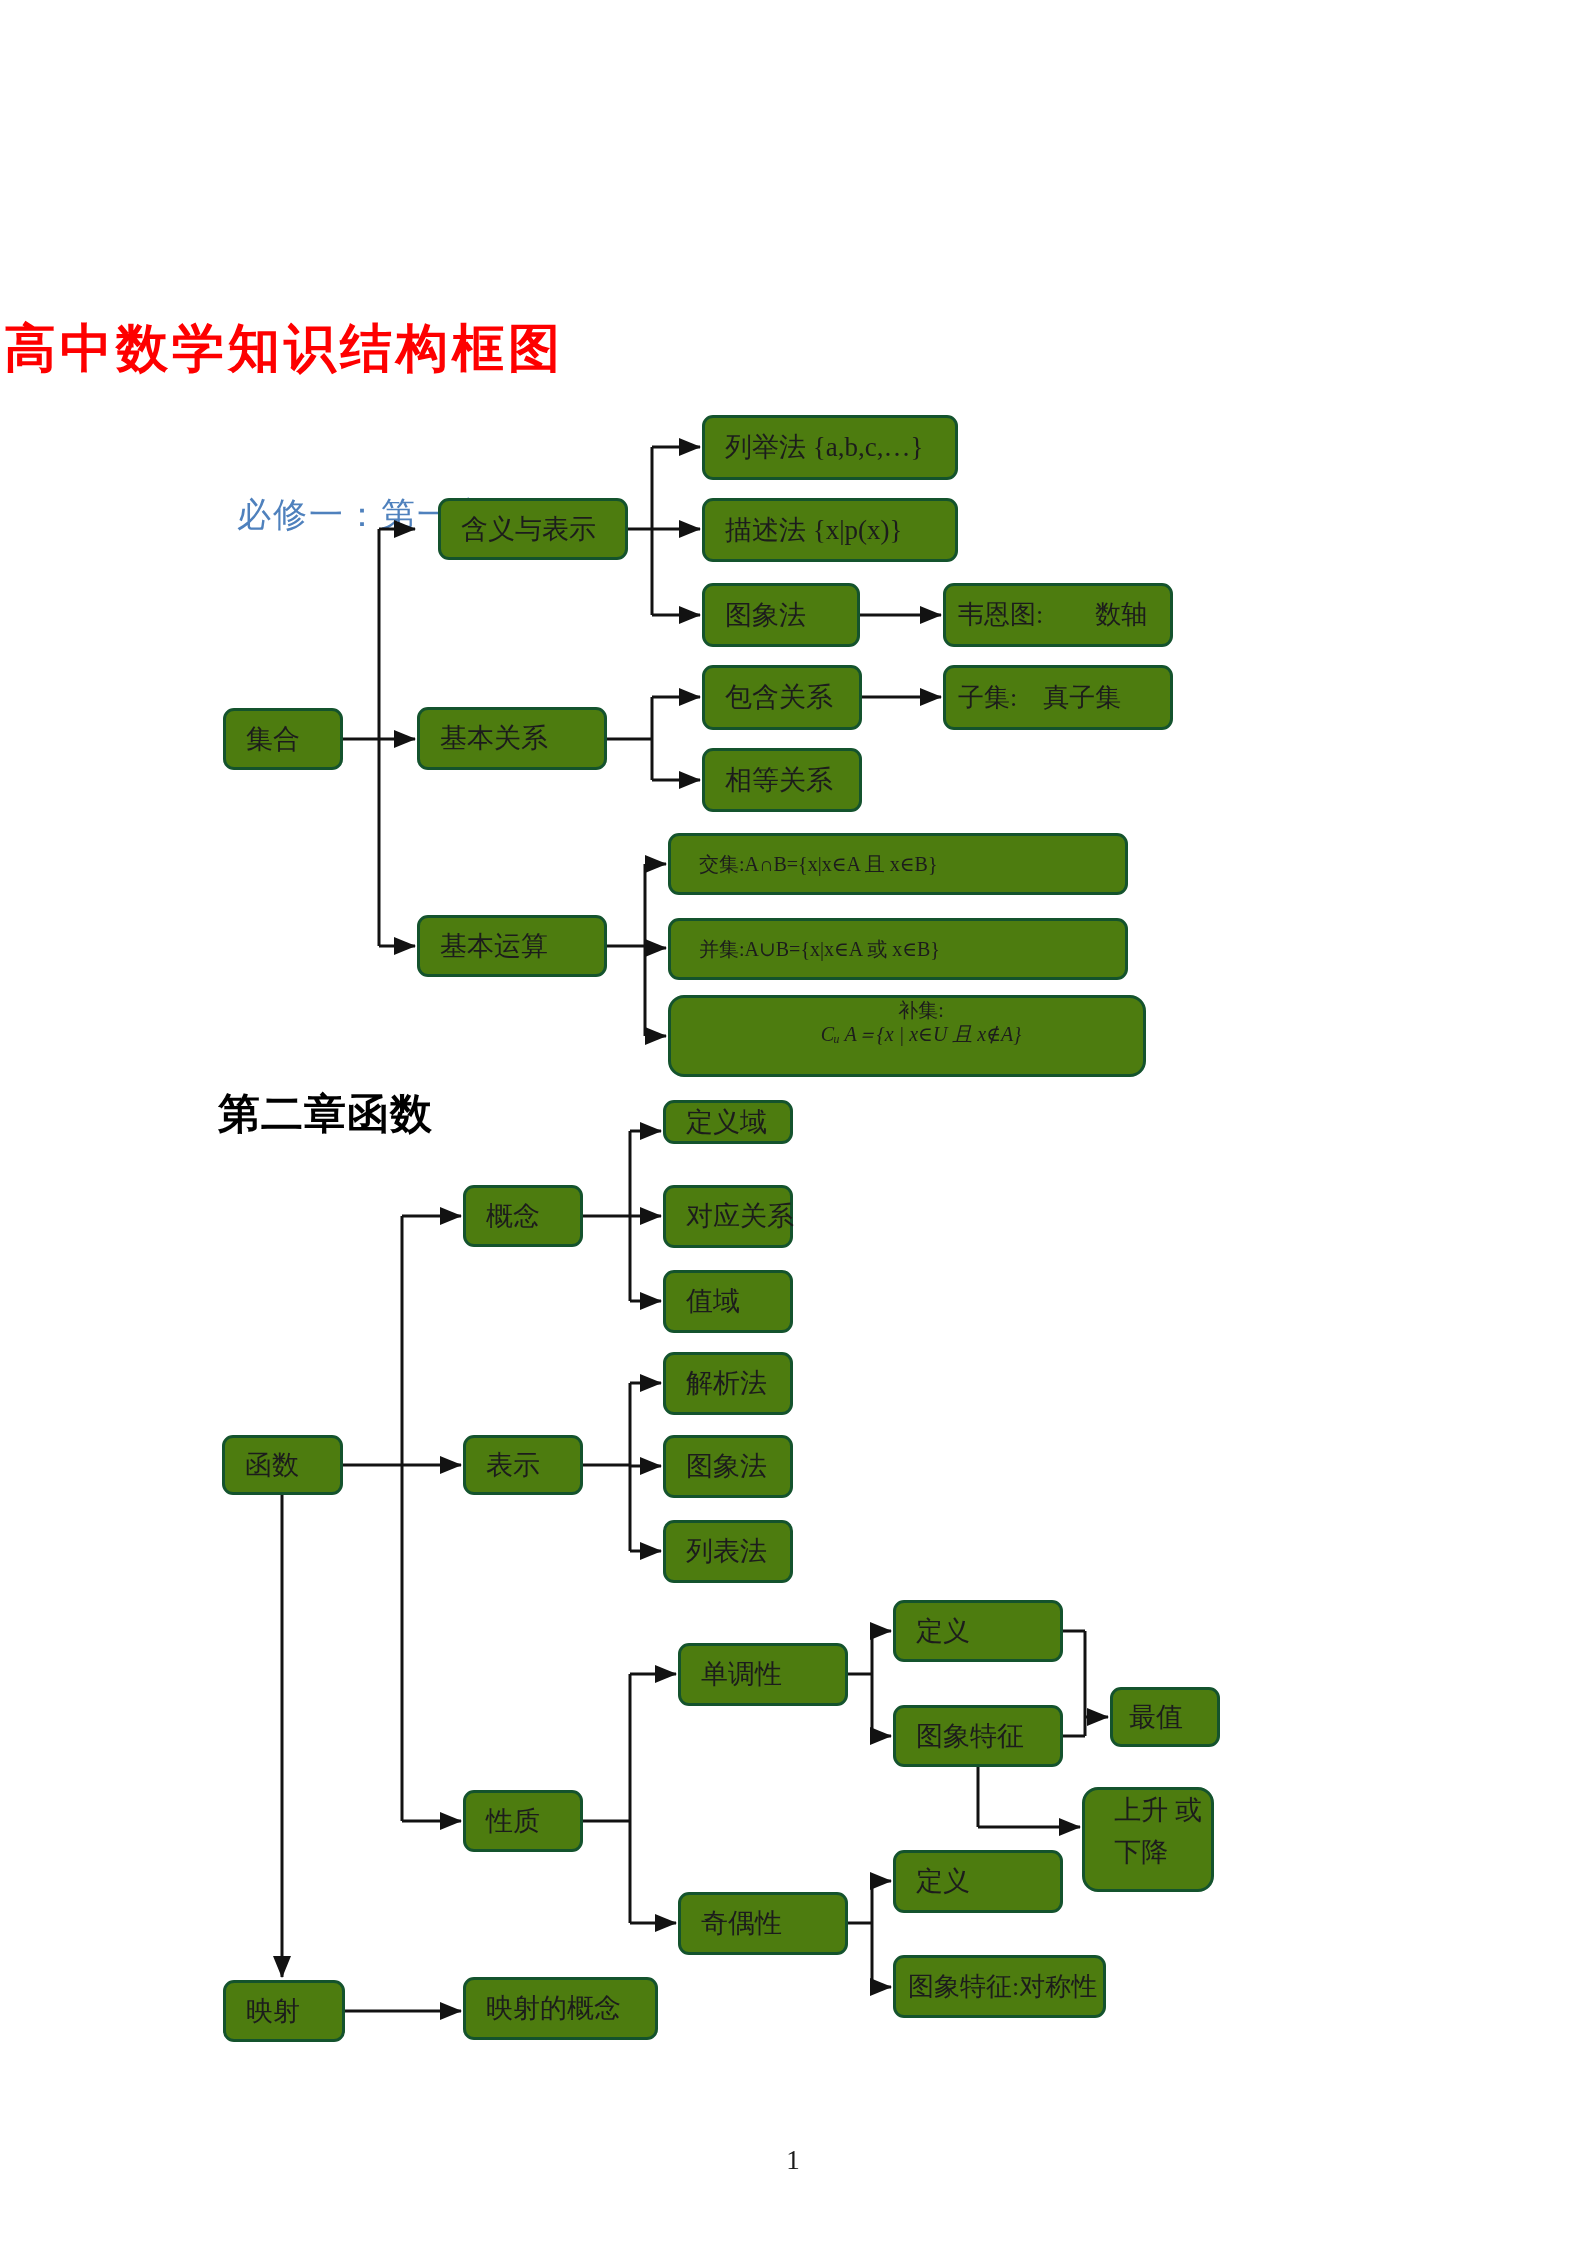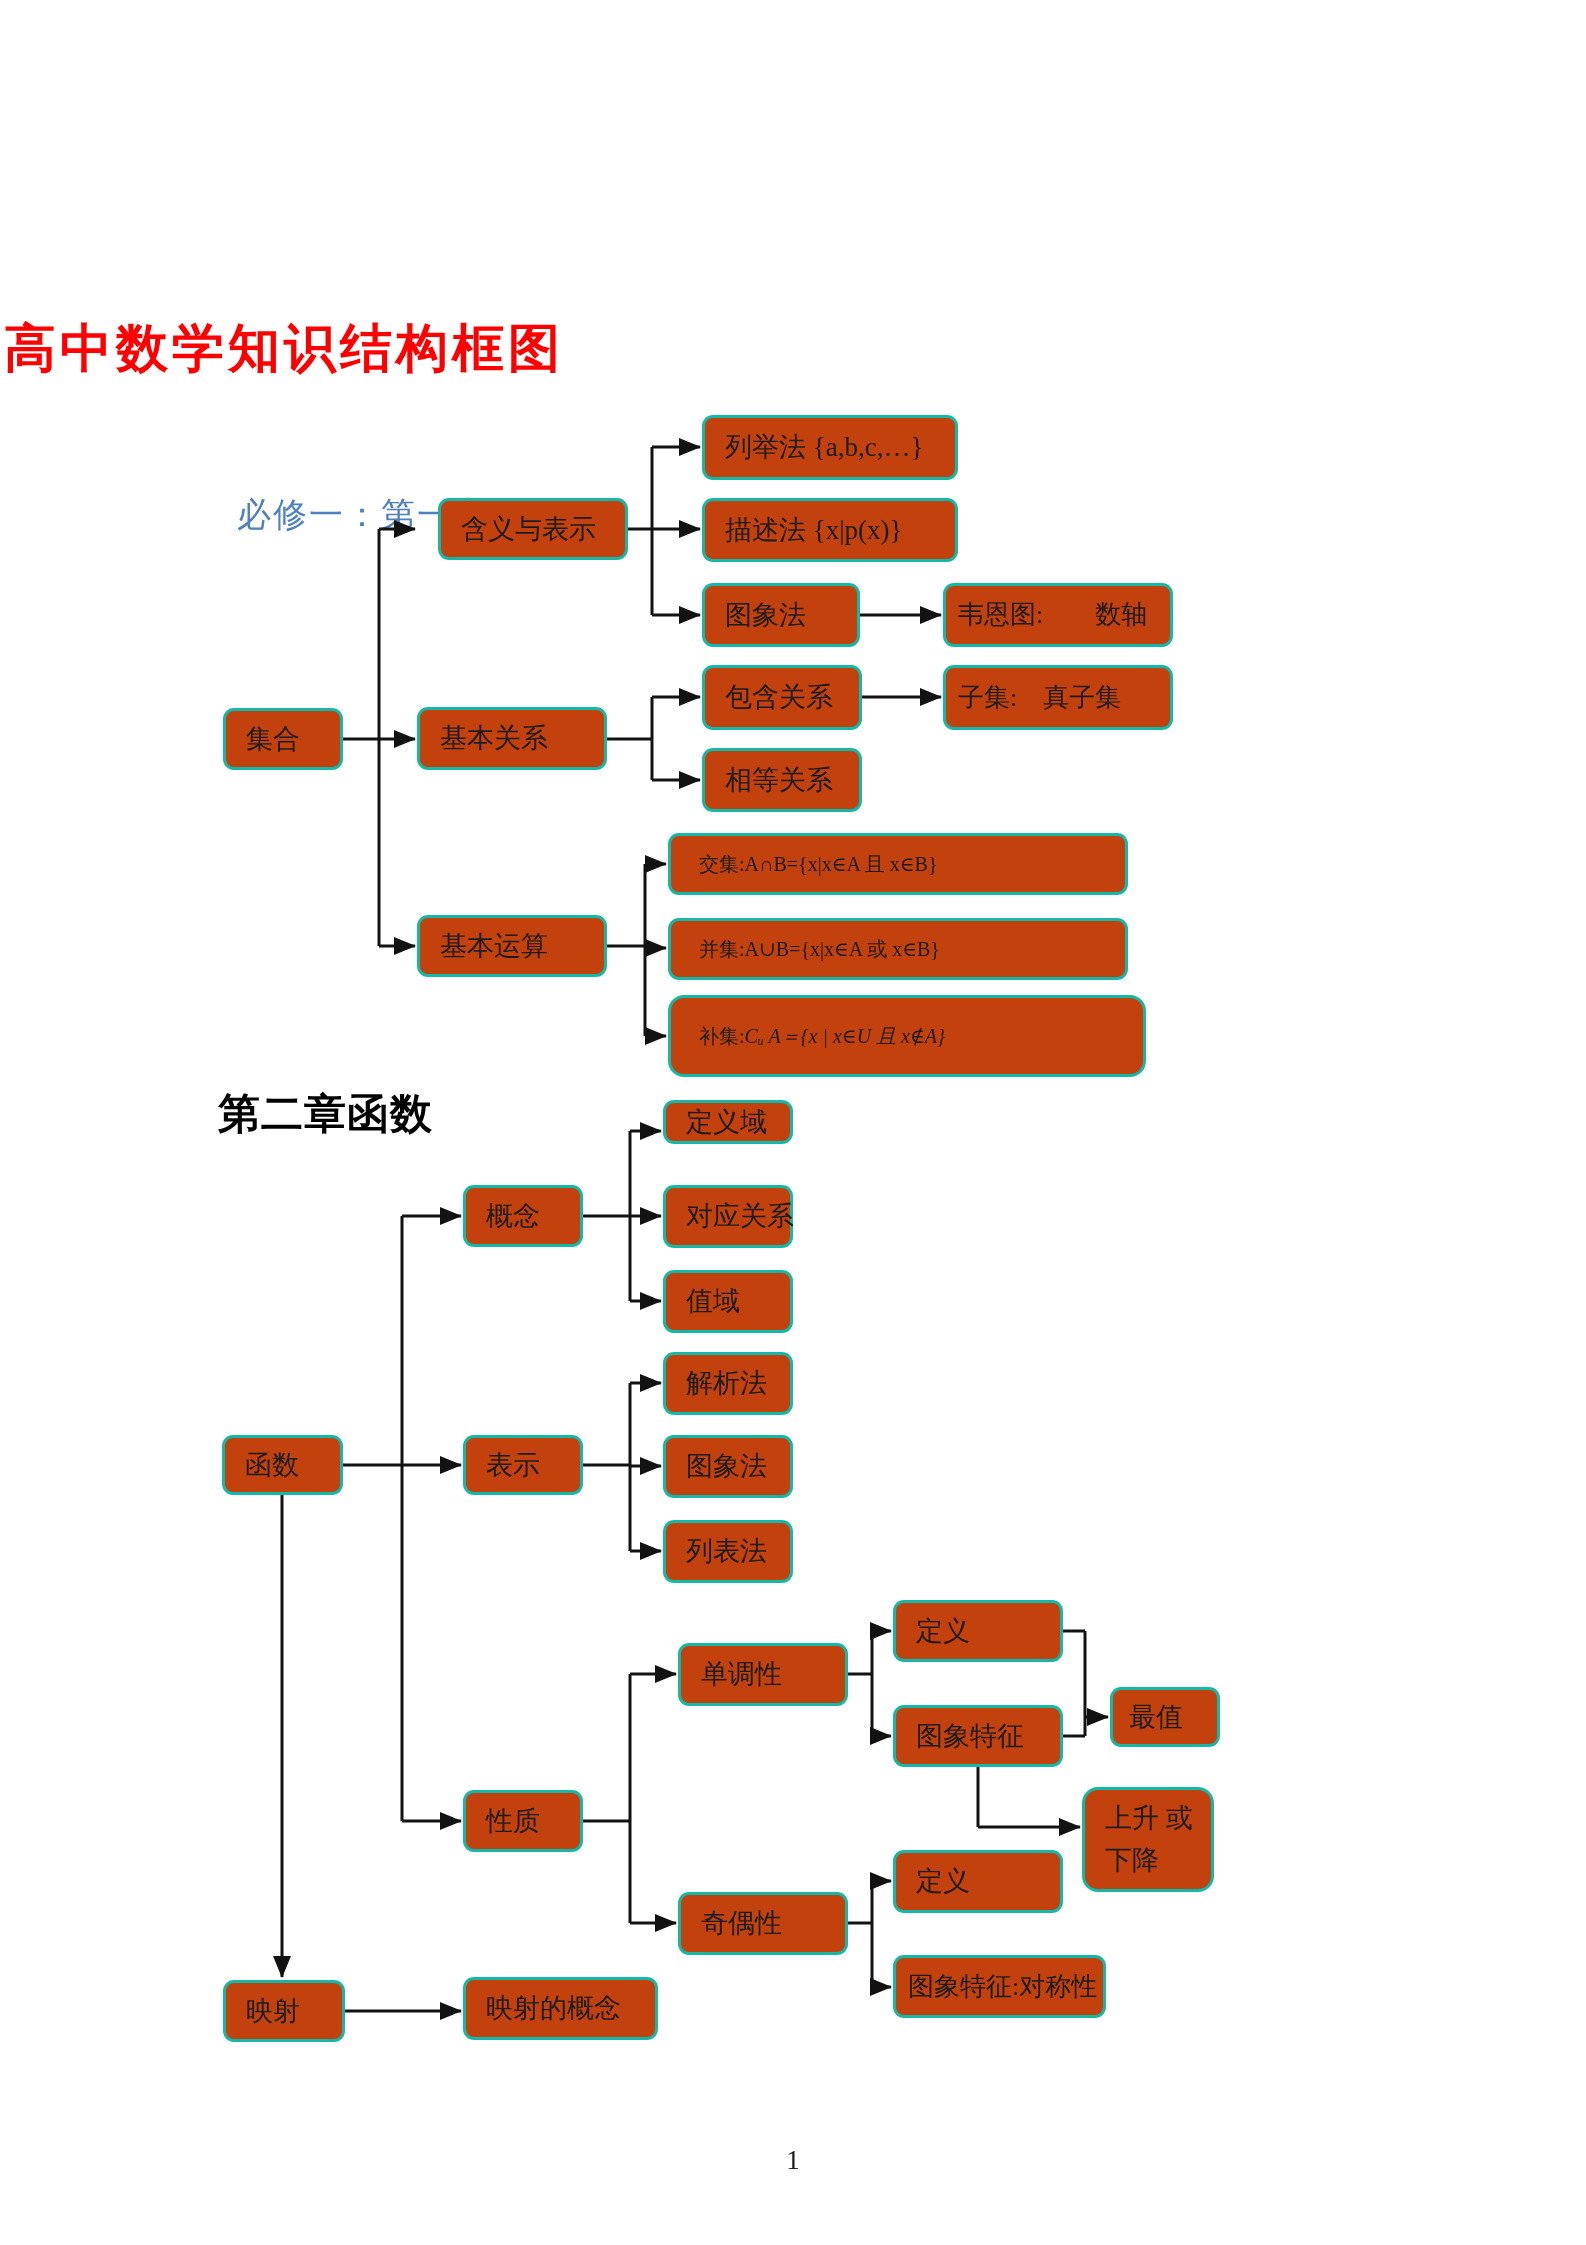--- a/index.html
+++ b/index.html
@@ -25,30 +25,30 @@
     position:absolute;left:218px;top:1086px;
     font-size:42px;font-weight:bold;color:#000000;letter-spacing:1px;
   }
   .pageno{
     position:absolute;left:0;top:2145px;width:1586px;
     text-align:center;font-size:27px;color:#1a1a1a;
   }
   .box{
     position:absolute;
     box-sizing:border-box;
-    border:3px solid #14b8a6;
+    border:3px solid #14532d;
     border-radius:11px;
-    background:#c2410c;
+    background:#4d7c0f;
     display:flex;align-items:center;
     padding-left:20px;
     font-size:27px;color:#1c1c1c;
     line-height:1.2;
     white-space:pre;
   }
-  .box.big-r{border-radius:16px;}
+  .box.big-r{border-radius:16px;flex-direction:column;}
   .box.tight{padding-left:12px;font-size:26px;}
   .box.formula{font-size:20px;padding-left:28px;}
   .box.multiline{white-space:pre-line;line-height:1.55;margin-top:12px;}
   .math{font-style:italic;font-family:"Liberation Serif","DejaVu Serif",serif;}
   svg.connectors{position:absolute;left:0;top:0;}
   svg.connectors line{stroke:#121212;stroke-width:3;}
 </style>
 </head>
 <body>
 

